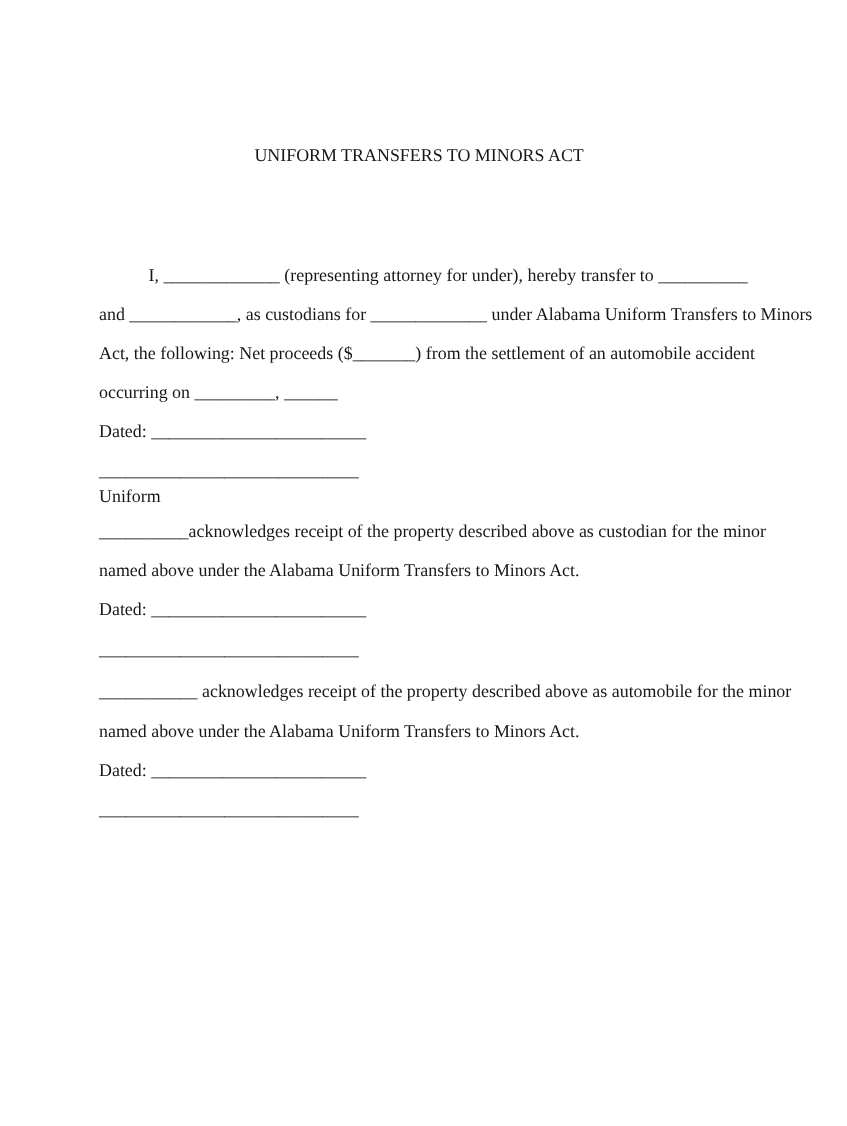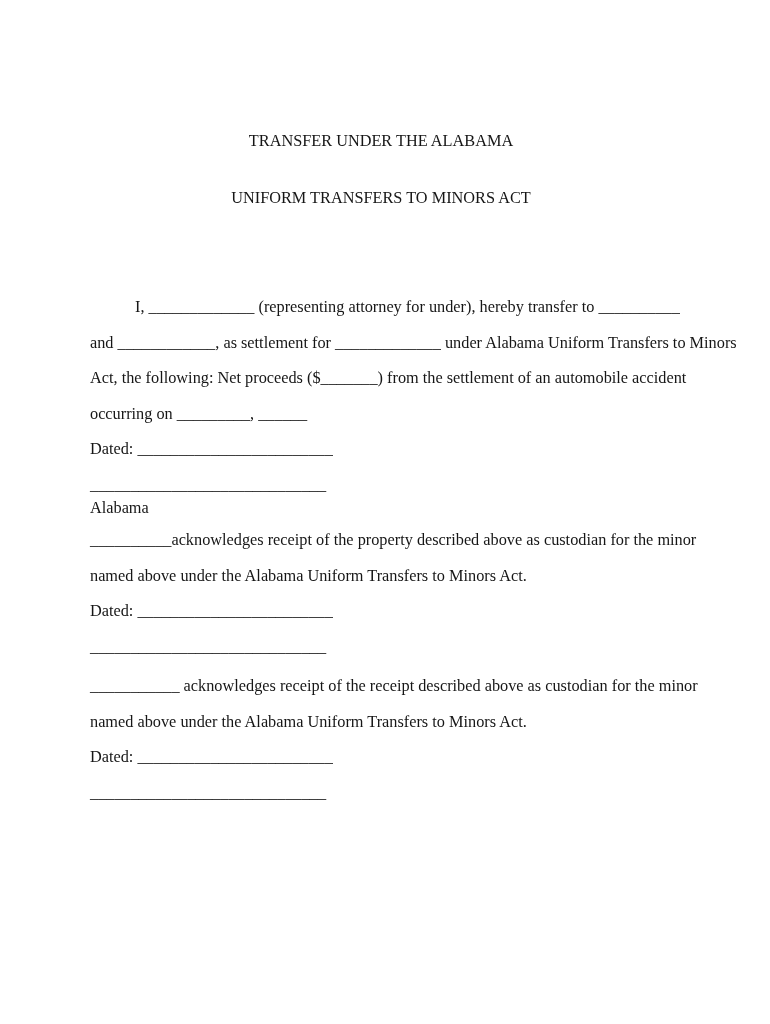--- a/index.html
+++ b/index.html
@@ -52,43 +52,42 @@
     white-space: pre;
   }
 </style>
 </head>
 <body>
 
 <div class="page">
   <div class="content">
 
     <div class="doc-title">
-      <div>TRANSFER UNDER THE ALABAMA</div>
       <div>UNIFORM TRANSFERS TO MINORS ACT</div>
     </div>
 
     <div class="sec-intro">
         <div class="line">I, _____________ (representing attorney for under), hereby transfer to __________</div>
-        <div class="line">and ____________, as settlement for _____________ under Alabama Uniform Transfers to Minors</div>
+        <div class="line">and ____________, as custodians for _____________ under Alabama Uniform Transfers to Minors</div>
         <div class="line">Act, the following: Net proceeds ($_______) from the settlement of an automobile accident</div>
         <div class="line">occurring on _________, ______</div>
       </div>
 
     <div class="line">Dated: ________________________</div>
     <div class="line">_____________________________</div>
-    <div class="sig-label">Alabama</div>
+    <div class="sig-label">Uniform</div>
 
     <div class="sec-para">
         <div class="line">__________acknowledges receipt of the property described above as custodian for the minor</div>
         <div class="line">named above under the Alabama Uniform Transfers to Minors Act.</div>
       </div>
     <div class="line">Dated: ________________________</div>
     <div class="line">_____________________________</div>
 
     <div class="sec-para">
-        <div class="line">___________ acknowledges receipt of the receipt described above as custodian for the minor</div>
+        <div class="line">___________ acknowledges receipt of the property described above as automobile for the minor</div>
         <div class="line">named above under the Alabama Uniform Transfers to Minors Act.</div>
       </div>
     <div class="line">Dated: ________________________</div>
     <div class="line">_____________________________</div>
 
   </div>
 </div>
 
 </body></html>

